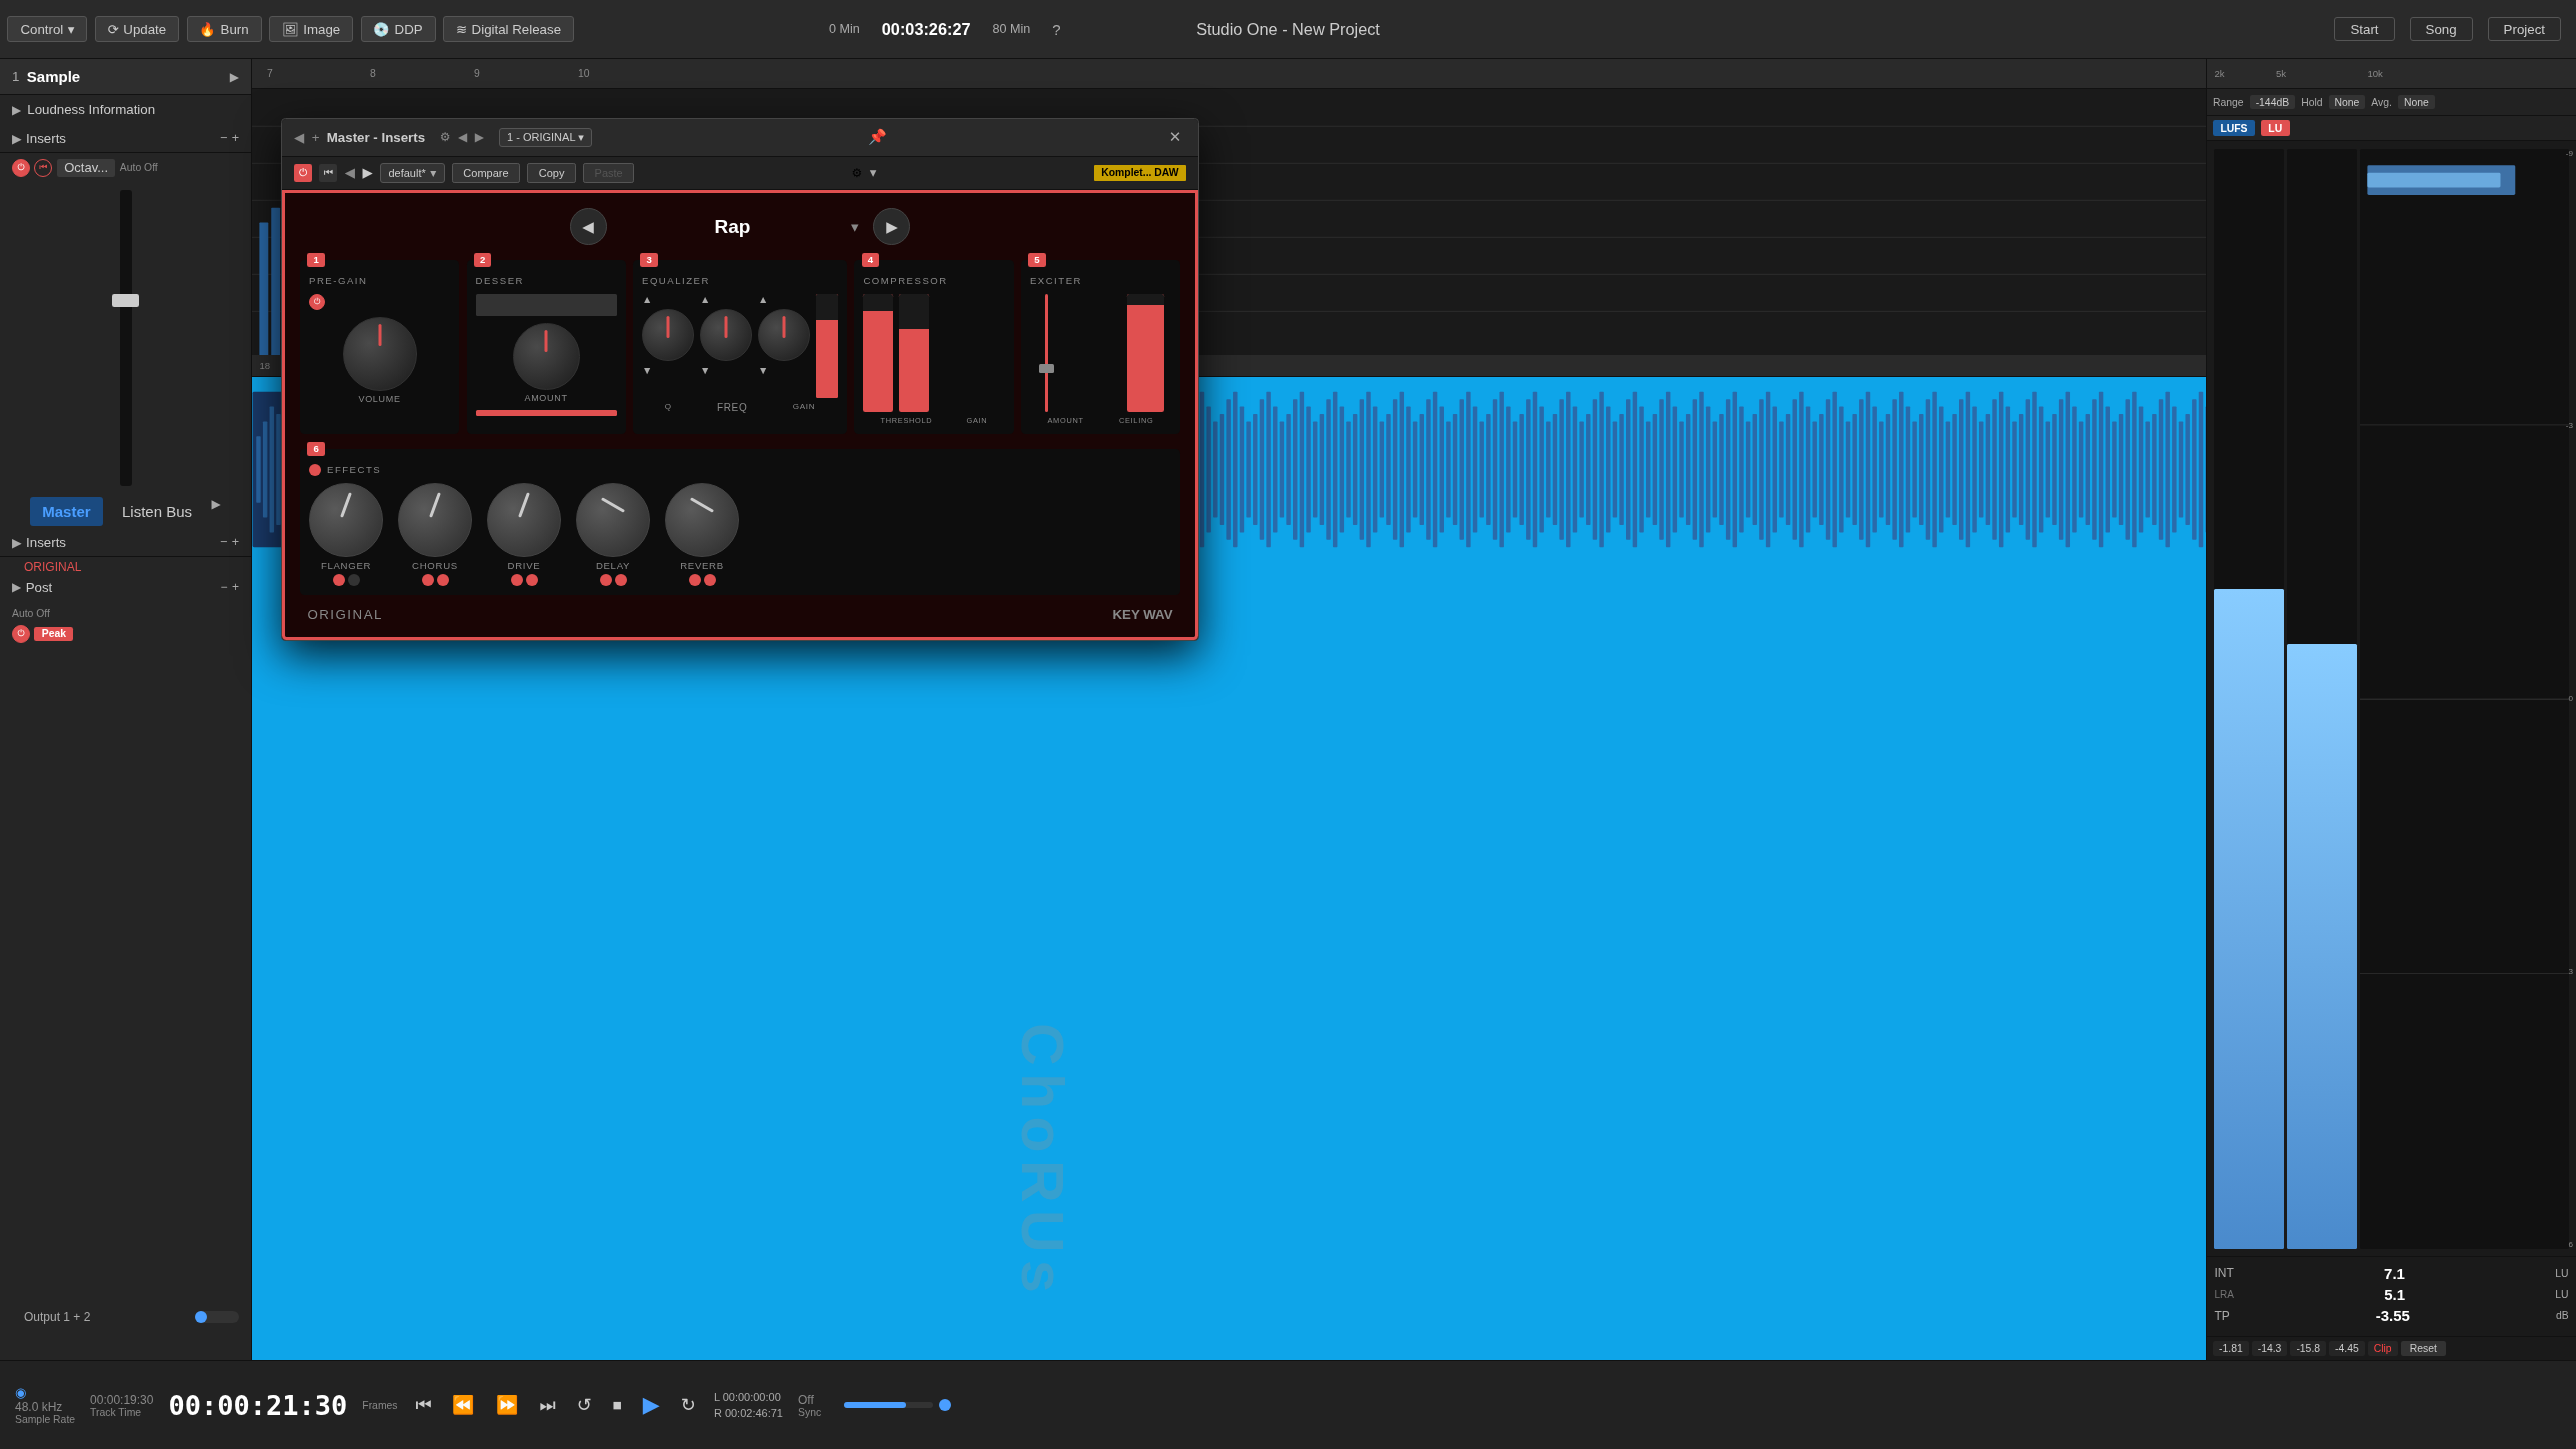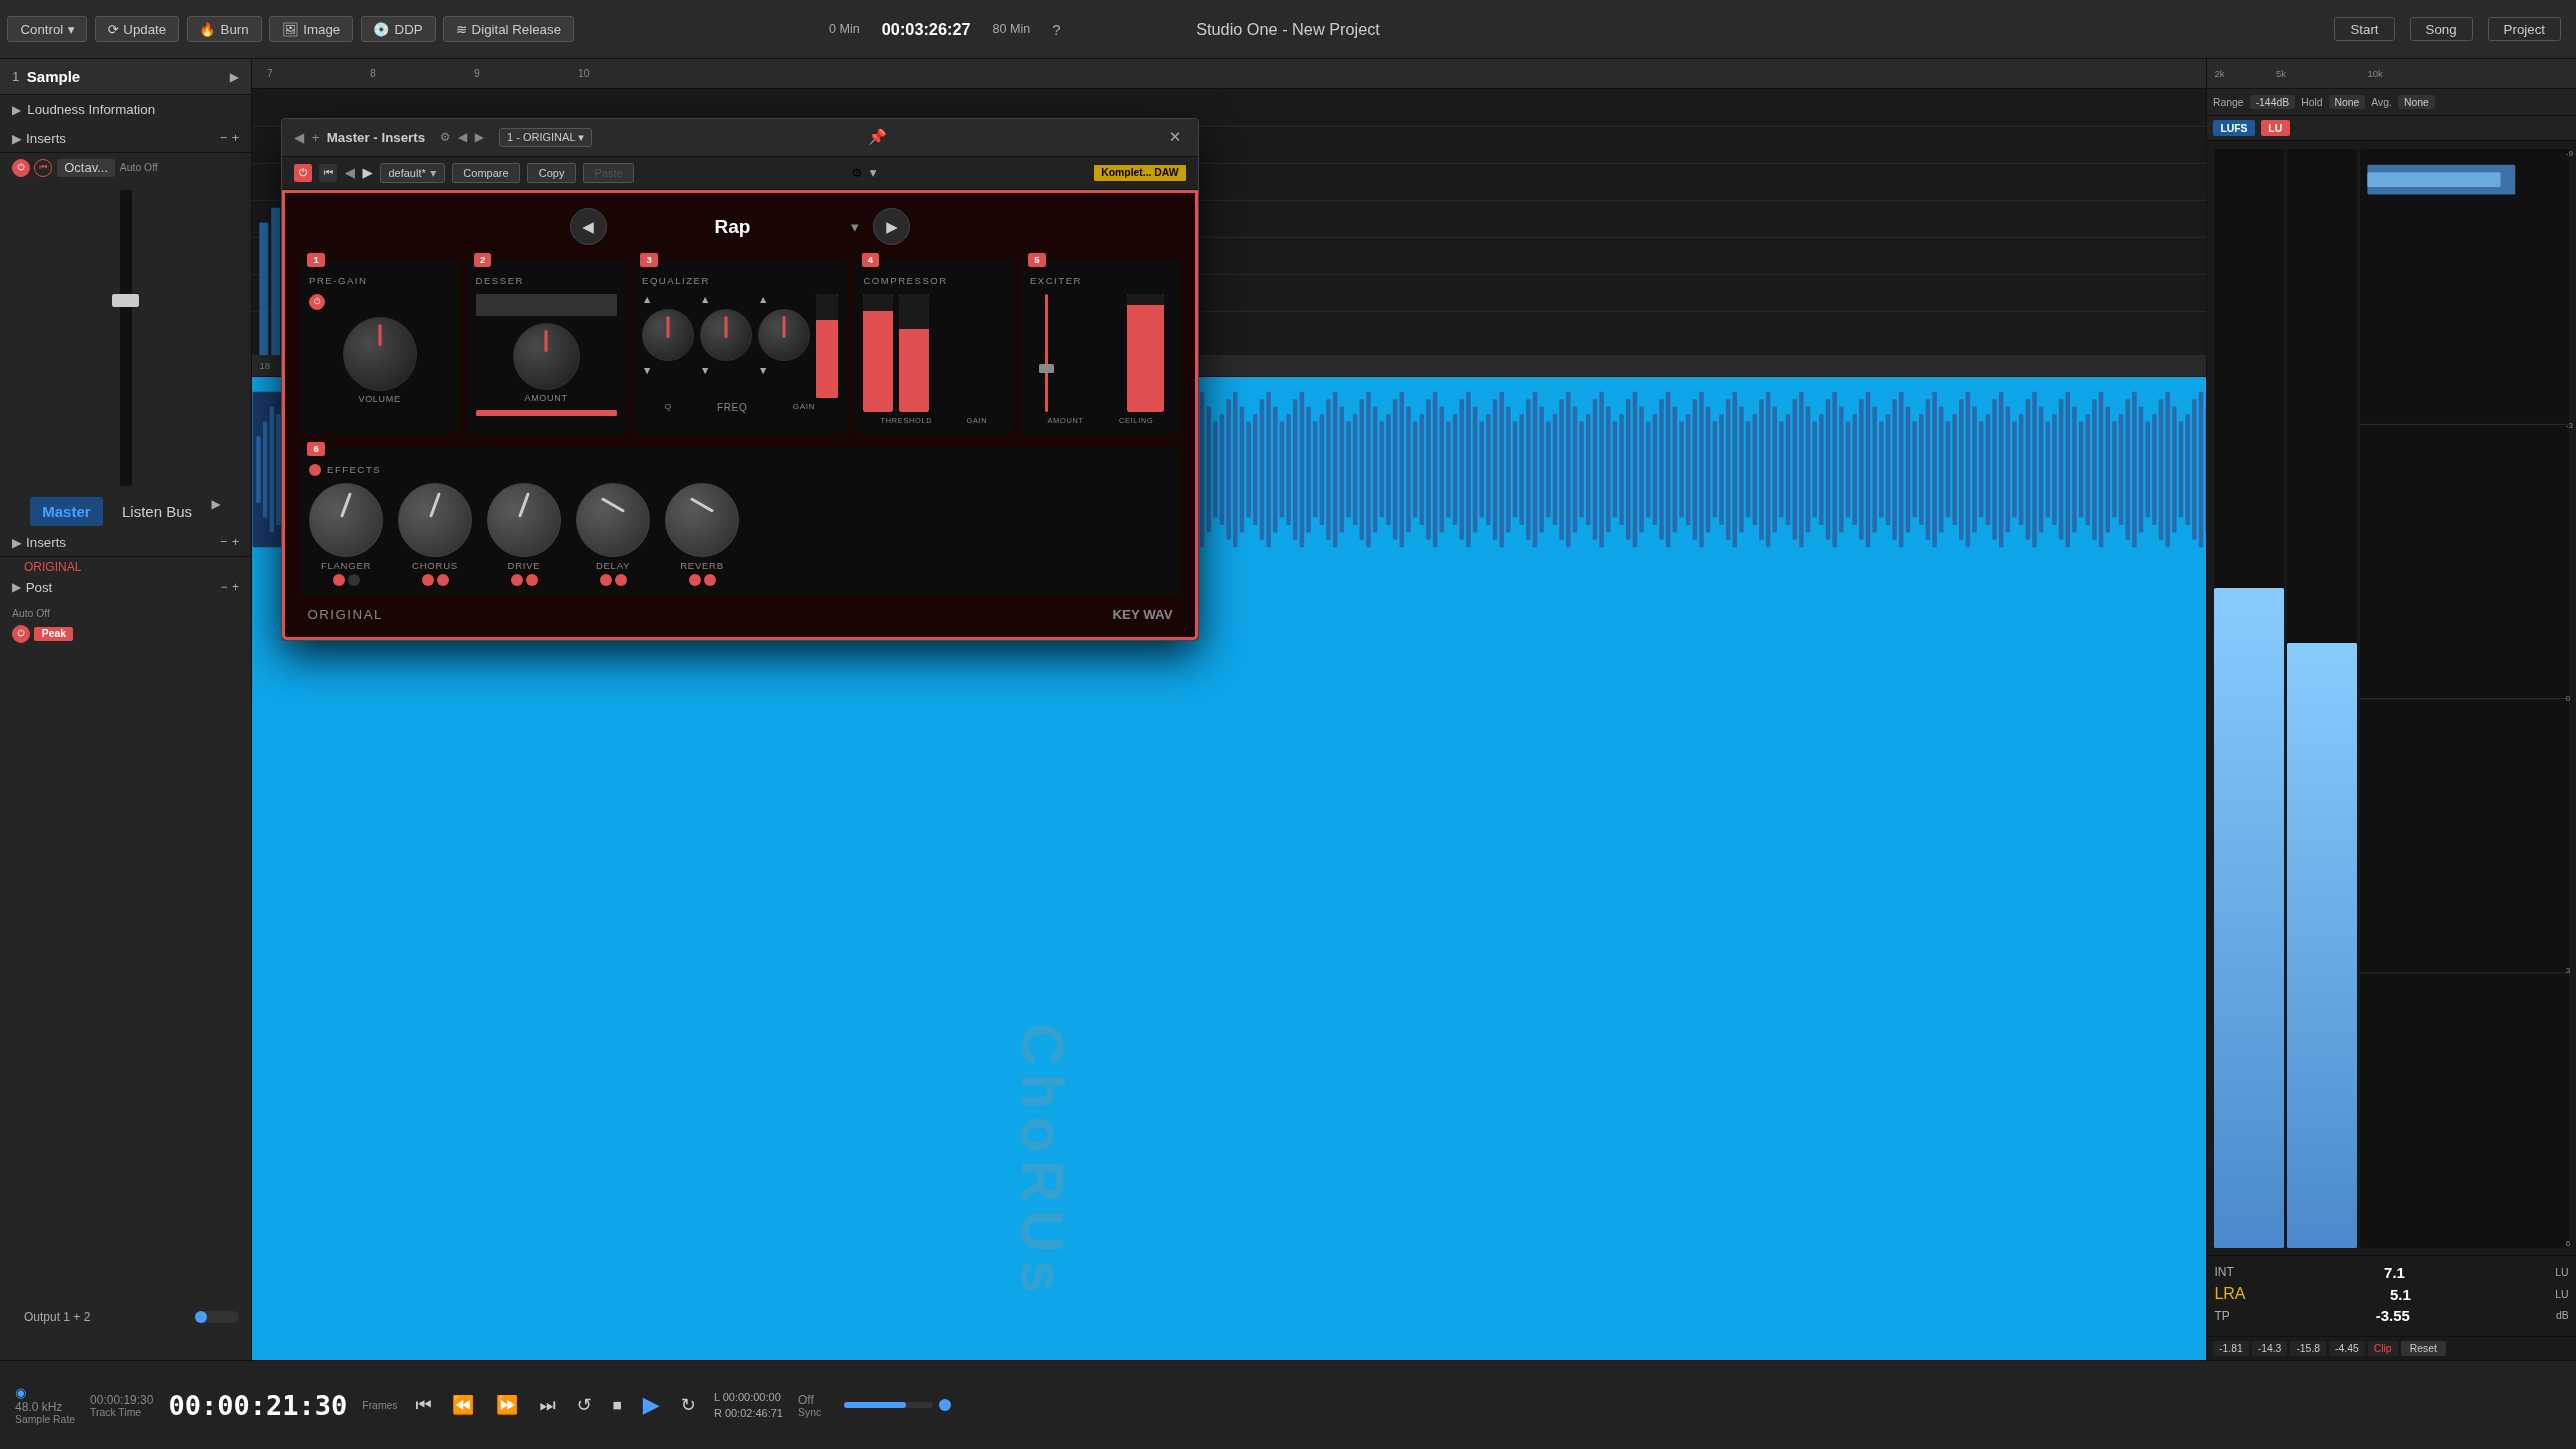--- a/index.html
+++ b/index.html
@@ -1018,21 +1018,21 @@
           <rect x="2693" y="60" width="6" height="130" rx="1"></rect>
           <rect x="2702" y="50" width="6" height="150" rx="1"></rect>
           <rect x="2711" y="30" width="6" height="190" rx="1"></rect>
           <rect x="2720" y="20" width="6" height="210" rx="1"></rect>
         </g>
       </svg>
     </div>
   </div>
 </div>
 
-<div style="position:absolute;top:59px;right:0;width:370px;bottom:89px;background:#1a1a1a;border-left:0.7px solid #111;z-index:50;display:flex;flex-direction:column;">
+<div style="position:absolute;top:59px;right:0;width:370px;bottom:89px;background:#1a1a1a;border-left:0.7px solid #111;z-index:50;display:flex;flex-direction:column;text-align:right;">
 
   <div style="height:30px;background:#2a2a2a;display:flex;align-items:center;gap:7.4px;padding:0 7.4px;border-bottom:0.7px solid #111;">
     <span style="color:#888;font-size:9.6px;">2k</span>
     <span style="color:#888;font-size:9.6px;margin-left:44px;">5k</span>
     <span style="color:#888;font-size:9.6px;margin-left:74px;">10k</span>
   </div>
 
   <div style="background:#222;padding:6px;display:flex;align-items:center;gap:6px;flex-wrap:wrap;border-bottom:0.7px solid #111;">
     <span class="meter-ctrl-label">Range</span>
     <span class="meter-ctrl-val">-144dB</span>
@@ -1078,21 +1078,21 @@
     </div>
   </div>
 
   <div style="padding:7.4px;background:#1a1a1a;border-top:0.7px solid #111;">
     <div style="display:flex;align-items:center;justify-content:space-between;margin-bottom:4.4px;">
       <span style="color:#aaa;font-size:12px;">INT</span>
       <span style="color:#fff;font-size:15px;font-weight:bold;">7.1</span>
       <span style="color:#aaa;font-size:10.4px;">LU</span>
     </div>
     <div style="display:flex;align-items:center;justify-content:space-between;margin-bottom:4.4px;">
-      <span style="color:#eab308;font-size:16px;">LRA</span>
+      <span style="color:#737373;font-size:10px;">LRA</span>
       <span style="color:#fff;font-size:15px;font-weight:bold;">5.1</span>
       <span style="color:#aaa;font-size:10.4px;">LU</span>
     </div>
     <div style="display:flex;align-items:center;justify-content:space-between;margin-bottom:4.4px;">
       <span style="color:#aaa;font-size:12px;">TP</span>
       <span style="color:#fff;font-size:15px;font-weight:bold;">-3.55</span>
       <span style="color:#aaa;font-size:10.4px;">dB</span>
     </div>
   </div>
 

